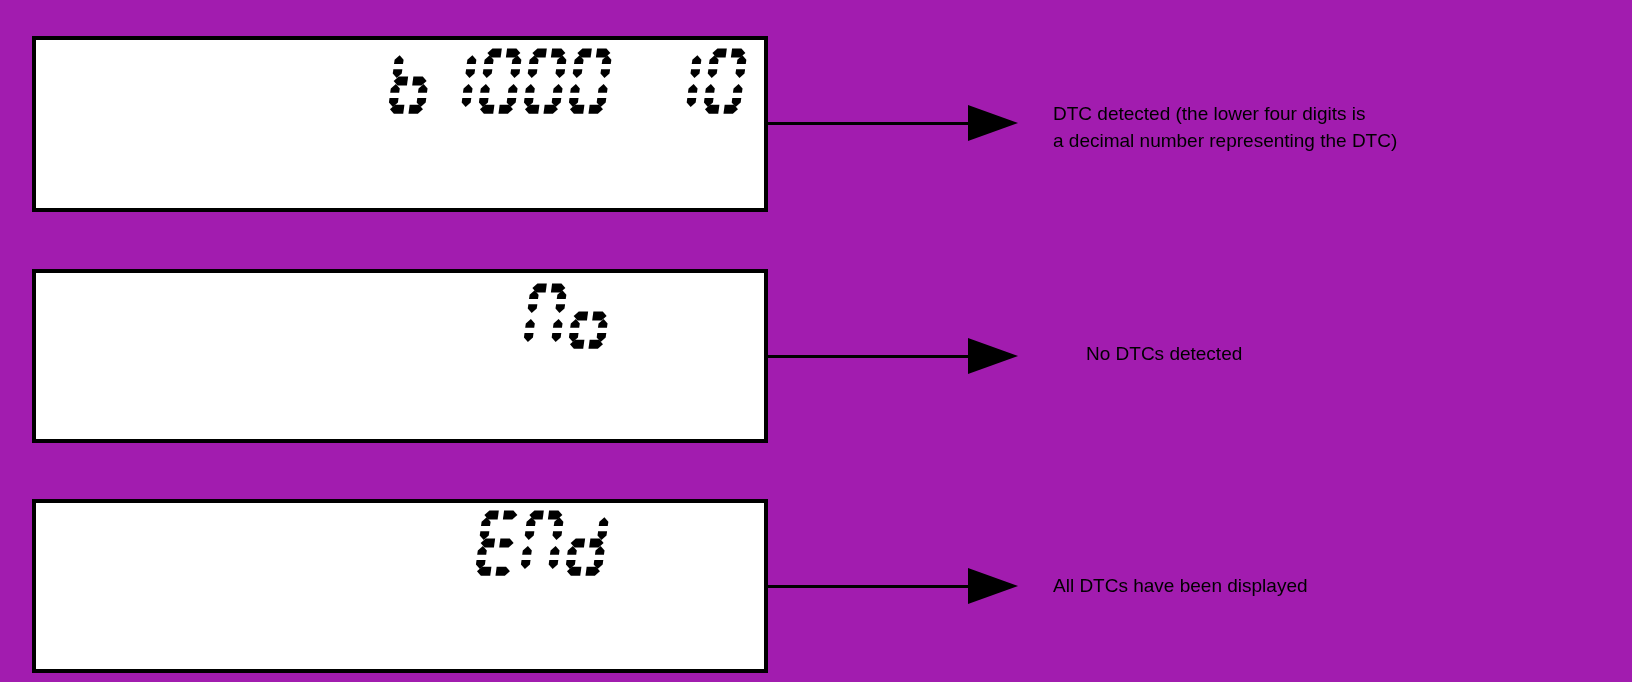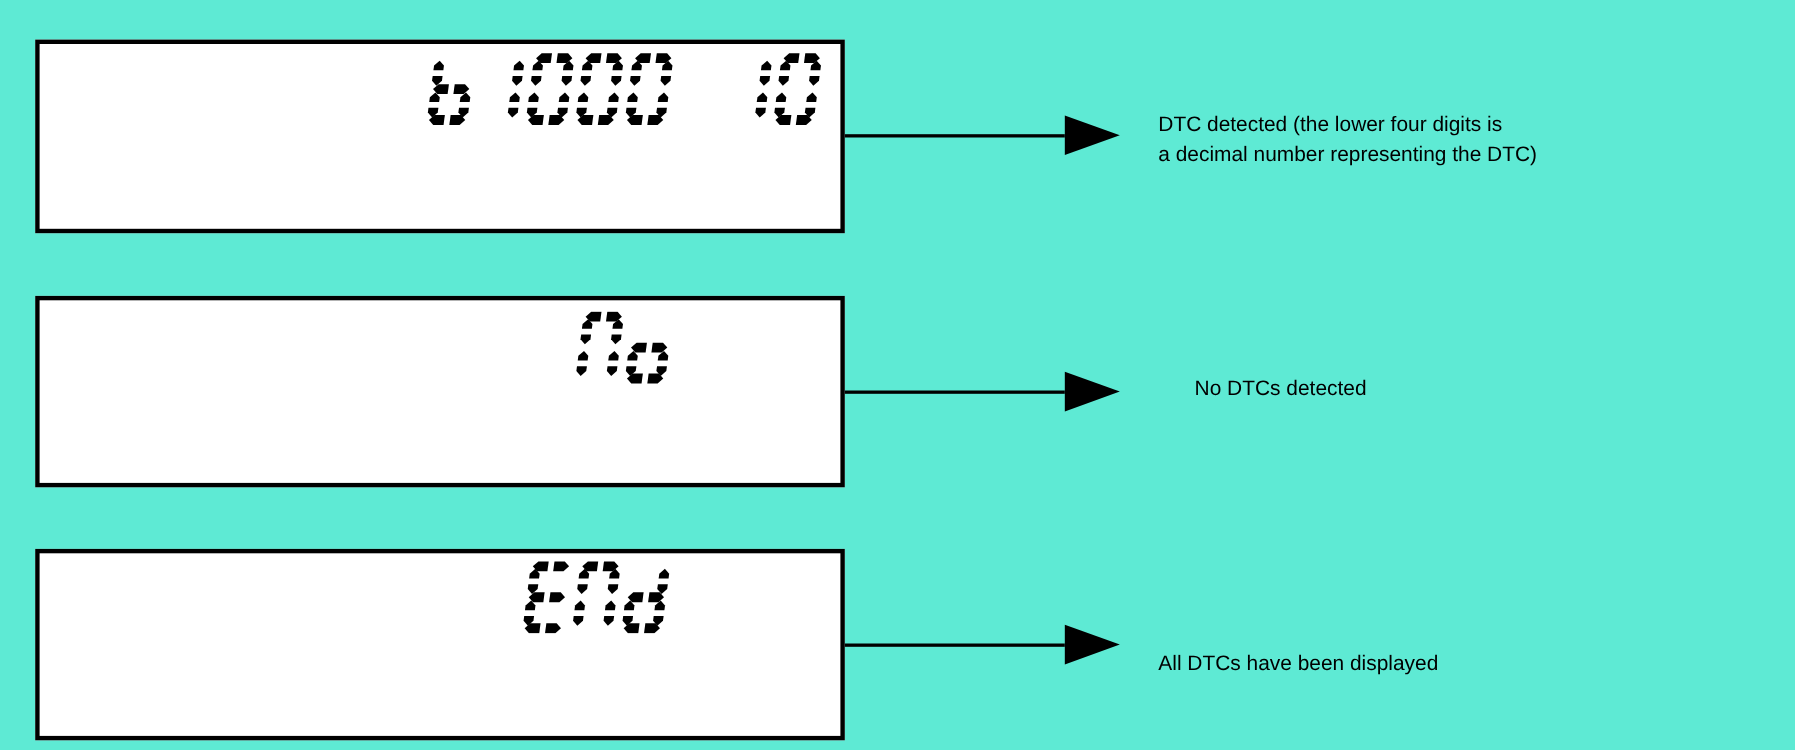--- a/index.html
+++ b/index.html
@@ -1,20 +1,20 @@
 <!DOCTYPE html>
 <html><head>
 <meta charset="utf-8">
 <style>
   html, body { margin: 0; padding: 0; background: #ffffff; }
   .canvas {
     position: relative;
     width: 1632px;
     height: 682px;
-    background: #5eead4;
+    background: #a21caf;
     font-family: "Liberation Sans", sans-serif;
     overflow: hidden;
   }
   .display-box {
     position: absolute;
     left: 32px;
     width: 728px;
     border: 4px solid #000000;
     background: #ffffff;
   }
@@ -48,21 +48,21 @@
   .label {
     position: absolute;
     left: 1053px;
     font-size: 19px;
     line-height: 27px;
     color: #000000;
     white-space: pre-line;
   }
   .l1 { top: 100px; }
   .l2 { top: 340px; margin-left: 33px; }
-  .l3 { top: 590px; }
+  .l3 { top: 572px; }
 </style>
 </head>
 <body>
 
 <div class="canvas">
 
   <div class="display-box r1">
     <svg class="sevenseg s1" xmlns="http://www.w3.org/2000/svg" viewBox="0 0 494 88" style="width: 370.5px; height: 66px;">
         <g transform="translate(13,0) skewX(-7.5)" fill="#000000">
           <polygon points="43.5,48 49.5,54 49.5,59.75 37.5,59.75 37.5,54"></polygon>

